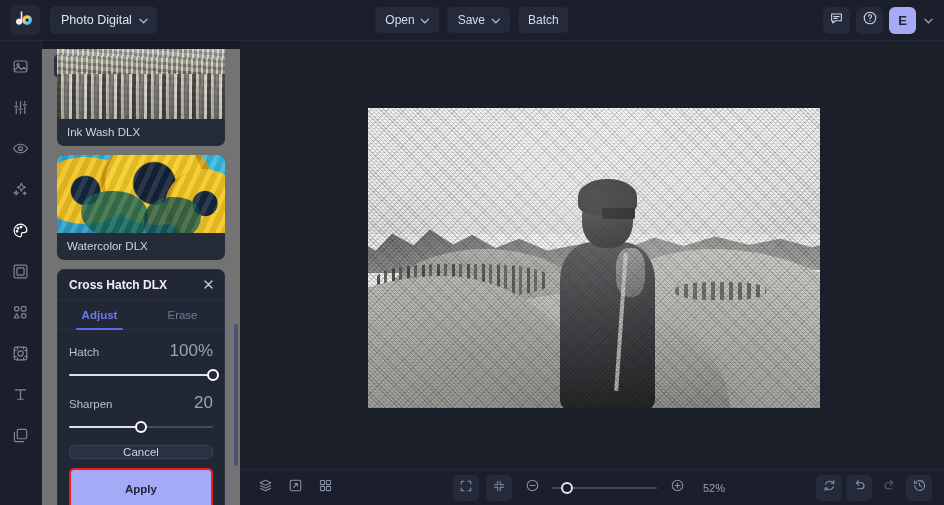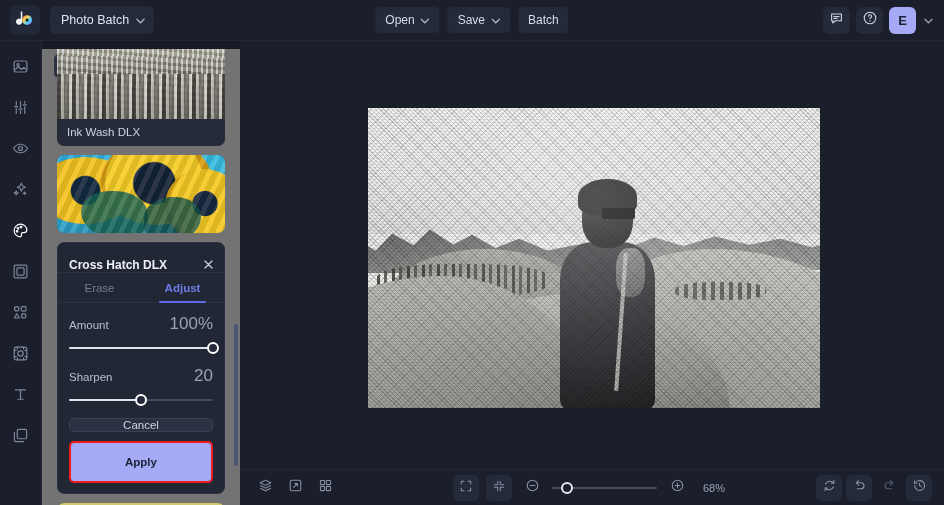--- a/index.html
+++ b/index.html
@@ -136,21 +136,21 @@
     position: absolute; right: 2px; top: 275px; width: 4px; height: 142px;
     background: #4a5472; border-radius: 3px; cursor: pointer;
   }
 
   
   .fx-panel {
     margin: 0 15px 9px 15px; background: #222736; border-radius: 7px;
     border: 1px solid #2b3142; overflow: hidden;
   }
   .fx-head {
-    height: 30px; display: flex; align-items: flex-end; justify-content: space-between;
+    height: 30px; display: flex; align-items: center; justify-content: space-between;
     padding: 0 10px 0 11px; border-bottom: 1px solid #2b3142;
   }
   .fx-title { color: #eef0f6; font-size: 12px; font-weight: 600; }
   .fx-close { color: #c3c9da; font-size: 14px; cursor: pointer; line-height: 1; }
   .fx-tabs { display: flex; border-bottom: 1px solid #2b3142; }
   .fx-tab {
     flex: 1; height: 29px; display: flex; align-items: center; justify-content: center;
     font-size: 11.5px; color: #7d languages; cursor: pointer; position: relative;
   }
   .fx-tab { color: #737b92; }
@@ -302,21 +302,21 @@
             </linearGradient>
           </defs>
           <path d="M6 3h2v13a4 4 0 1 1-2-3.5z" fill="#eef1f8"></path>
           <circle cx="14" cy="14" r="6.2" fill="url(#lg1)"></circle>
           <circle cx="14" cy="14" r="2" fill="#1b1f2b"></circle>
         </svg>
       </span>
     </div>
 
     <div class="brand-select">
-      <span>Photo Batch</span>
+      <span>Photo Digital</span>
       <span>
         <svg width="9" height="6" viewBox="0 0 10 6">
             <path d="M1 1l4 4 4-4" fill="none" stroke="#aeb5c8" stroke-width="1.4" stroke-linecap="round"></path>
           </svg>
       </span>
     </div>
 
     <div class="center-group">
       <div class="tb-btn">
         <span>Open</span>
@@ -478,45 +478,46 @@
 
       <div class="preset-card">
         <div class="preset-thumb th-water">
           <span class="bl pet1"></span>
             <span class="bl pet2"></span>
             <span class="bl pet3"></span>
           <span class="bl lf1"></span>
             <span class="bl lf2"></span>
           <span class="wash"></span>
         </div>
+        <div class="preset-label">Watercolor DLX</div>
       </div>
 
       <div class="fx-panel">
         <div class="fx-head">
           <div class="fx-title">Cross Hatch DLX</div>
           <div class="fx-close">
             <svg width="11" height="11" viewBox="0 0 14 14" fill="none" stroke="#d3d8e6" stroke-width="1.5" stroke-linecap="round">
               <path d="M2.5 2.5l9 9M11.5 2.5l-9 9"></path>
             </svg>
           </div>
         </div>
 
         <div class="fx-tabs">
+          <div class="fx-tab active">
+            <span>Adjust</span>
+          </div>
           <div class="fx-tab">
             <span>Erase</span>
           </div>
-          <div class="fx-tab active">
-            <span>Adjust</span>
-          </div>
         </div>
 
         <div class="fx-body">
 
           <div class="sl-row">
-            <span class="sl-name">Amount</span>
+            <span class="sl-name">Hatch</span>
             <span class="sl-val">100%</span>
           </div>
           <div class="track">
             <div class="track-bg"></div>
             <div class="track-fill" id="amtFill" style="width: 100%;"></div>
             <div class="knob" id="amtKnob" style="left: 100%;"></div>
           </div>
 
           <div class="sl-row">
             <span class="sl-name">Sharpen</span>
@@ -641,21 +642,21 @@
         <div class="zoom-knob" id="zoomKnob" style="left: 9.3px;"></div>
       </div>
       <div class="bb-icon">
         <span>
           <svg width="15" height="15" viewBox="0 0 20 20" fill="none" stroke-width="1.4" stroke-linecap="round">
             <circle cx="10" cy="10" r="7"></circle>
               <path d="M6.8 10h6.4M10 6.8v6.4"></path>
           </svg>
         </span>
       </div>
-      <span class="zoom-pct">68%</span>
+      <span class="zoom-pct">52%</span>
     </div>
 
     <div class="bb-right">
       <div class="bb-icon boxed">
         <span>
           <svg width="15" height="15" viewBox="0 0 20 20" fill="none" stroke-width="1.4" stroke-linecap="round" stroke-linejoin="round">
             <path d="M15.6 6.6A6.6 6.6 0 0 0 4.6 8.4M4.4 13.4a6.6 6.6 0 0 0 11-1.8"></path>
             <path d="M15.8 3.4v3.4h-3.4M4.2 16.6v-3.4h3.4"></path>
           </svg>
         </span>

